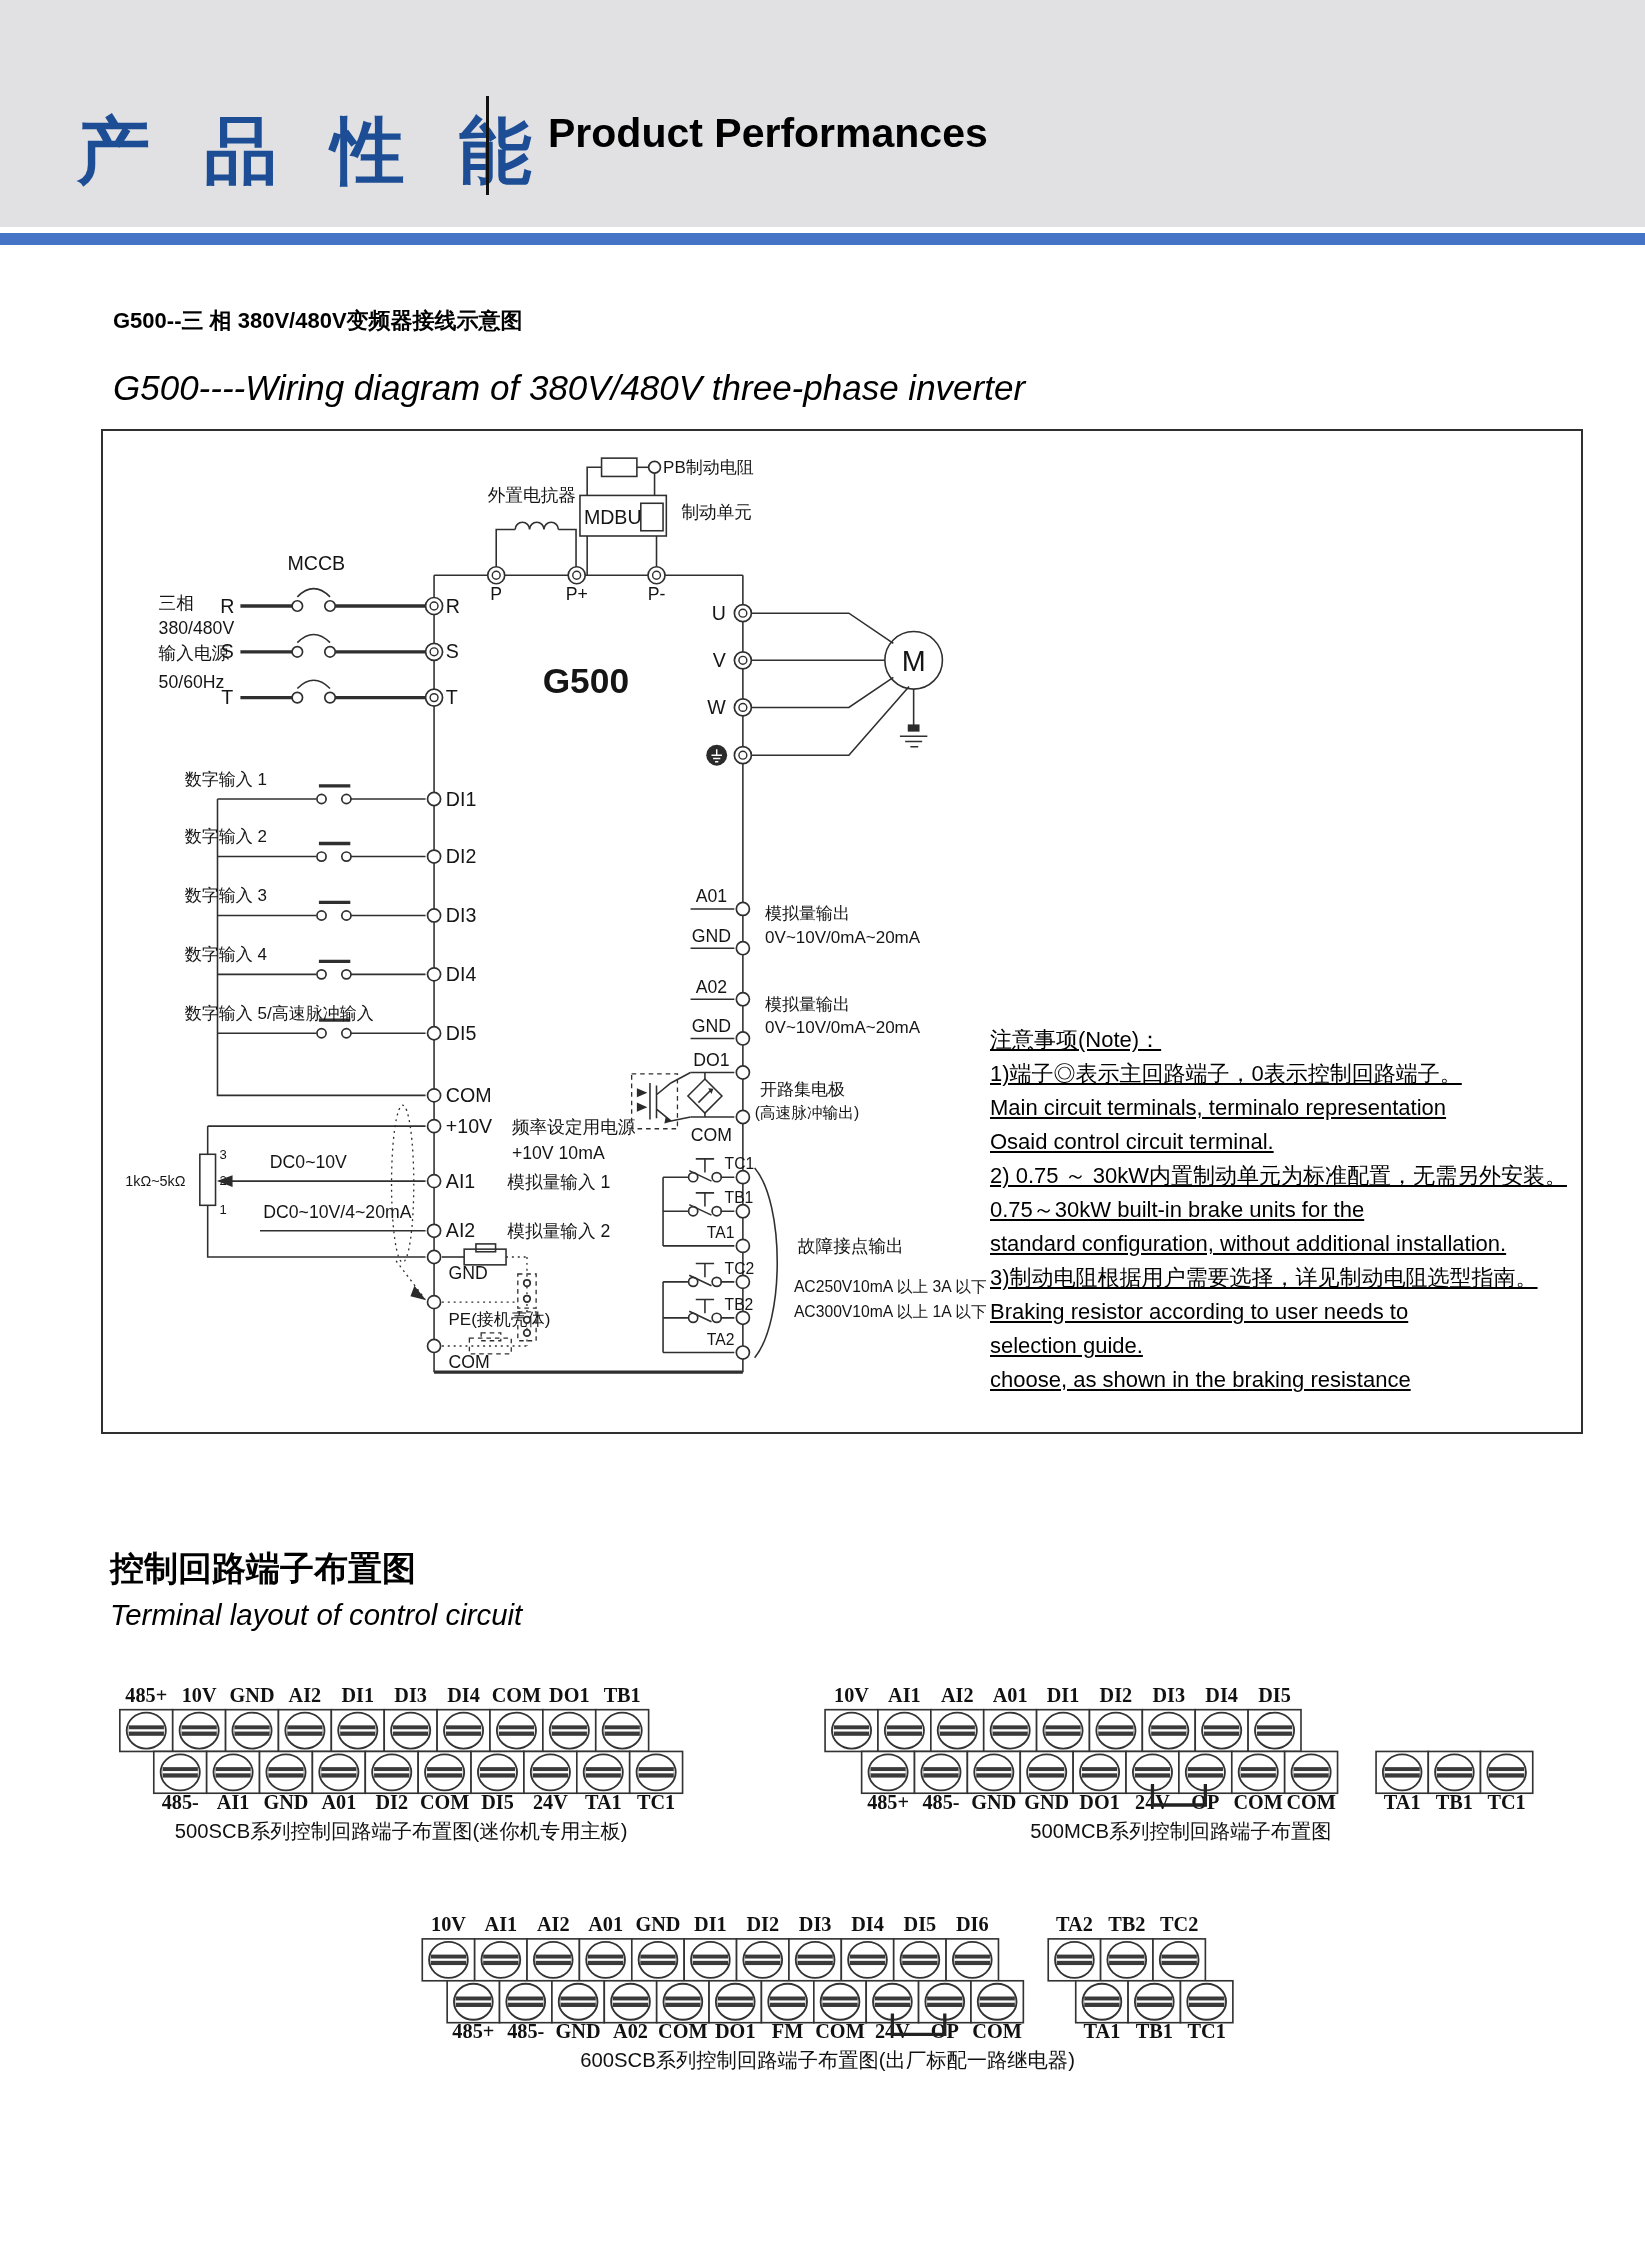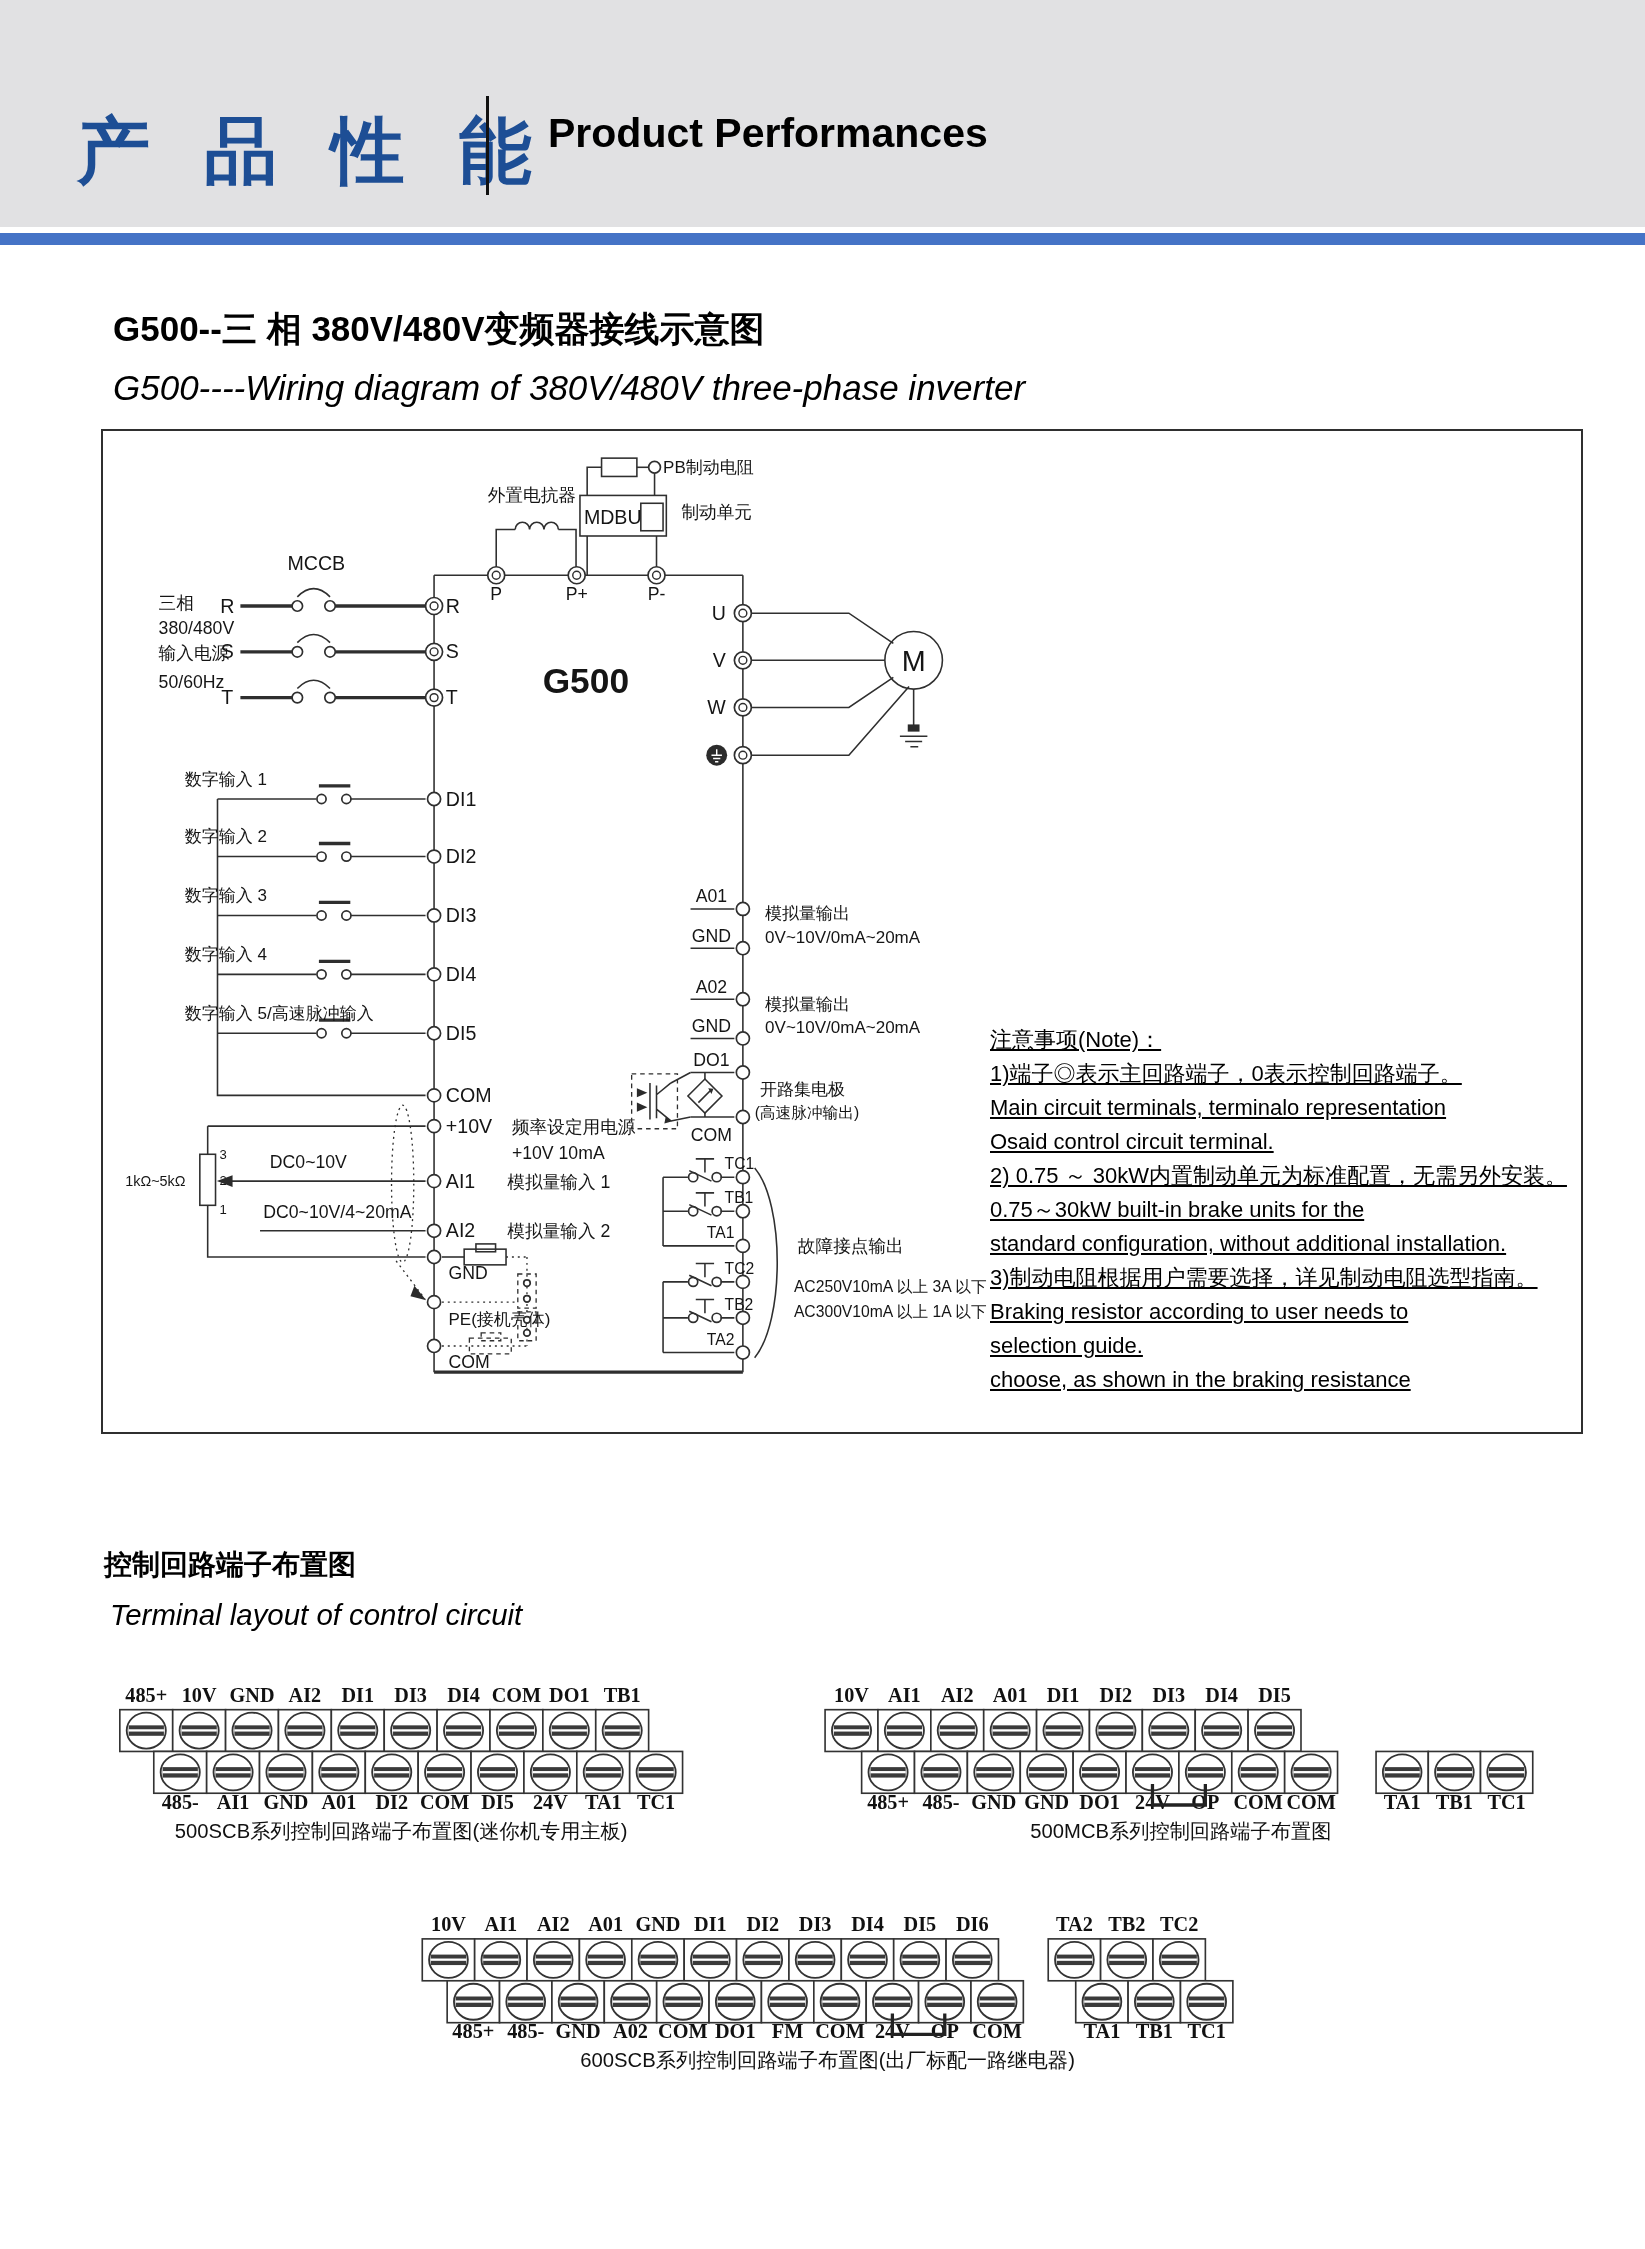--- a/index.html
+++ b/index.html
@@ -8,23 +8,23 @@
   
   .hdr{position:absolute;left:0;top:0;width:1646px;height:227px;background:#e1e1e3;}
   .hdr-cn{position:absolute;left:77px;top:103px;font-size:73px;font-weight:bold;
           color:#1d4e95;letter-spacing:17px;white-space:nowrap;}
   .hdr-div{position:absolute;left:486px;top:96px;width:3.3px;height:99px;background:#111;}
   .hdr-en{position:absolute;left:548px;top:110px;font-size:41px;font-weight:bold;color:#000;white-space:nowrap;}
   .bluebar{position:absolute;left:0;top:233px;width:1646px;height:12.4px;background:#4573c6;}
   
   .sec-cn{position:absolute;font-weight:bold;color:#000;white-space:nowrap;}
   .sec-en{position:absolute;font-style:italic;color:#000;white-space:nowrap;}
-  .s1cn{left:113px;top:306px;font-size:35px;}
+  .s1cn{left:113px;top:306px;font-size:22px;}
   .s1en{left:113px;top:368px;font-size:35px;}
-  .s2cn{left:104px;top:1546px;font-size:28px;}
+  .s2cn{left:110px;top:1546px;font-size:34px;}
   .s2en{left:110px;top:1598px;font-size:29.4px;}
   
   .dbox{position:absolute;left:101px;top:429px;width:1482px;height:1005px;border:2px solid #2f2f2f;
         box-sizing:border-box;background:#fff;}
   .dbox svg{position:absolute;left:0;top:0;}
   .note{position:absolute;left:887px;top:592px;width:576px;font-size:22px;line-height:34px;color:#000;text-decoration:underline;}
   .note div{white-space:nowrap;}
   
   .w{stroke:#2f2f2f;stroke-width:2.4;fill:none;}
   .w5{stroke:#2f2f2f;stroke-width:5;fill:none;}

